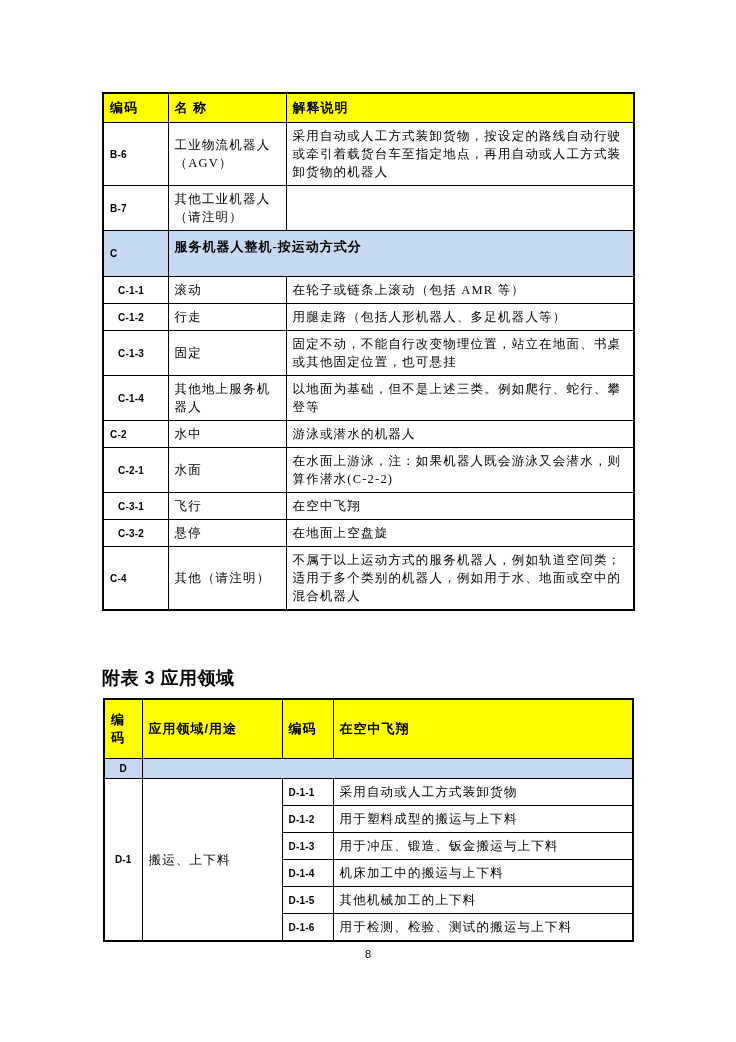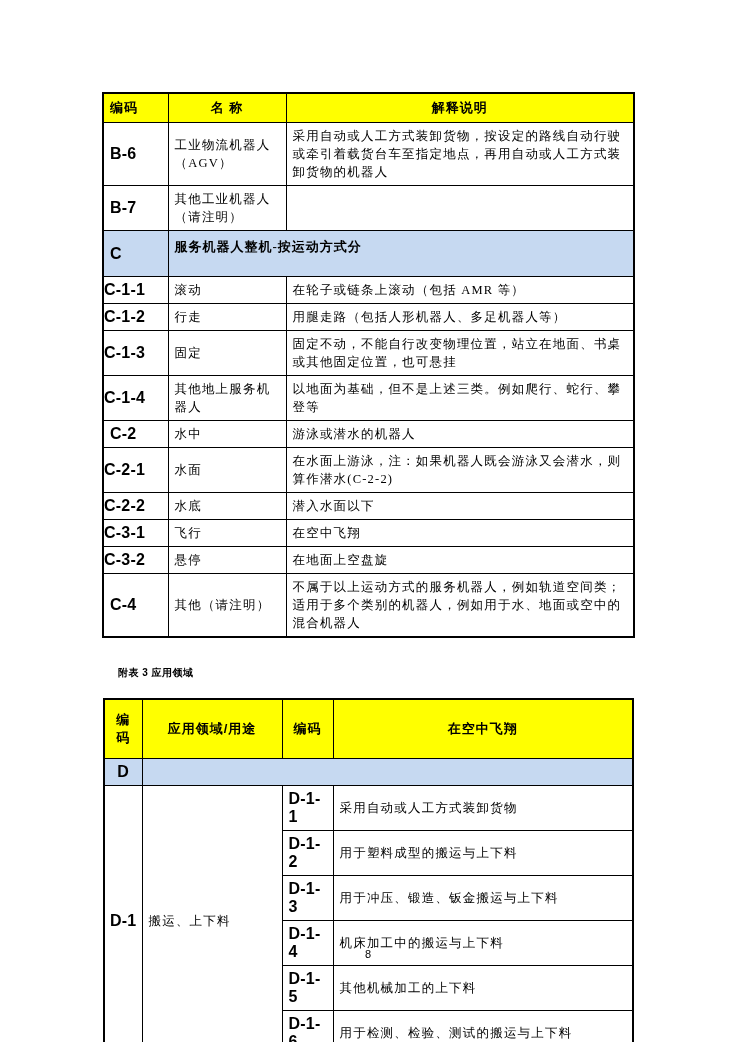--- a/index.html
+++ b/index.html
@@ -22,58 +22,58 @@
     padding: 4px 6px;
     vertical-align: middle;
     overflow: hidden;
     word-break: break-all;
   }
   .tbl th {
     background: var(--header-bg, #FFFF00);
     font-family: "Liberation Sans", sans-serif;
     font-weight: bold;
     font-size: 13px;
-    text-align: center;
+    text-align: left;
     letter-spacing: 1px;
   }
   .t1 { position: absolute; left: 102px; top: 92px; width: 531px; }
   .t2 { position: absolute; left: 103px; top: 698px; width: 529px; }
   .t1 th { height: 20px; }
   .t1 th.left { text-align: left; }
   .t2 th { padding-top: 11px; padding-bottom: 11px; }
   td.code {
     font-family: "Liberation Sans", sans-serif;
     font-weight: bold;
-    font-size: 16px;
+    font-size: 10px;
     letter-spacing: 0.2px;
   }
-  td.code.lvl2 { padding-left: 0; }
+  td.code.lvl2 { padding-left: 14px; }
   td.code.center { text-align: center; padding-left: 2px; padding-right: 2px; }
   td.name, td.desc {
     font-size: 12.5px;
     line-height: 18px;
     letter-spacing: 1.2px;
   }
   td.section-bg { background: var(--section-bg, #C6D9F1); }
   td.section-title {
     font-weight: bold;
     font-size: 13px;
     line-height: 18px;
     letter-spacing: 1px;
     padding-top: 7px;
     padding-bottom: 20px;
   }
   .t1 tr.section-row td.code { padding-top: 7px; padding-bottom: 7px; }
   .heading {
     position: absolute;
-    left: 118px;
+    left: 102px;
     top: 666px;
     font-family: "Liberation Sans", sans-serif;
     font-weight: bold;
-    font-size: 10px;
+    font-size: 18px;
     letter-spacing: 0.5px;
   }
   .page-number {
     position: absolute;
     left: 0; top: 948px; width: 100%;
     text-align: center;
     font-family: "Liberation Sans", sans-serif;
     font-size: 11px;
   }
 </style>
@@ -133,25 +133,20 @@
           <td class="code">C-2</td>
           <td class="name">水中</td>
           <td class="desc">游泳或潜水的机器人</td>
         </tr>
         <tr>
           <td class="code lvl2">C-2-1</td>
           <td class="name">水面</td>
           <td class="desc">在水面上游泳，注：如果机器人既会游泳又会潜水，则算作潜水(C-2-2)</td>
         </tr>
         <tr>
-          <td class="code lvl2">C-2-2</td>
-          <td class="name">水底</td>
-          <td class="desc">潜入水面以下</td>
-        </tr>
-        <tr>
           <td class="code lvl2">C-3-1</td>
           <td class="name">飞行</td>
           <td class="desc">在空中飞翔</td>
         </tr>
         <tr>
           <td class="code lvl2">C-3-2</td>
           <td class="name">悬停</td>
           <td class="desc">在地面上空盘旋</td>
         </tr>
         <tr>

